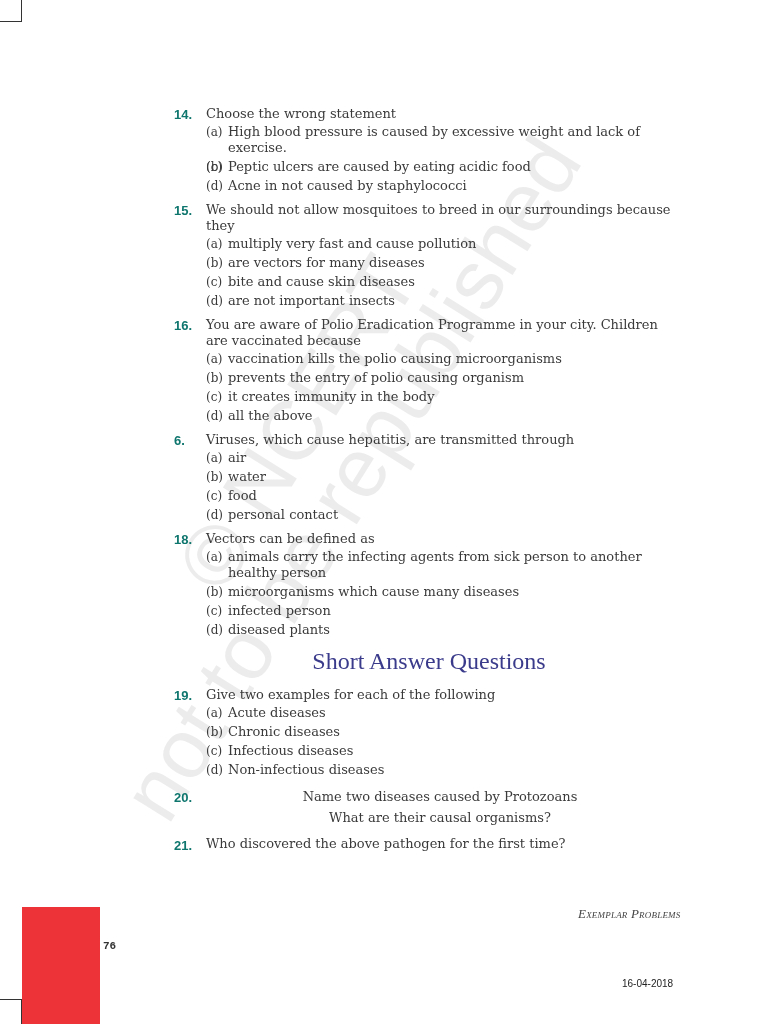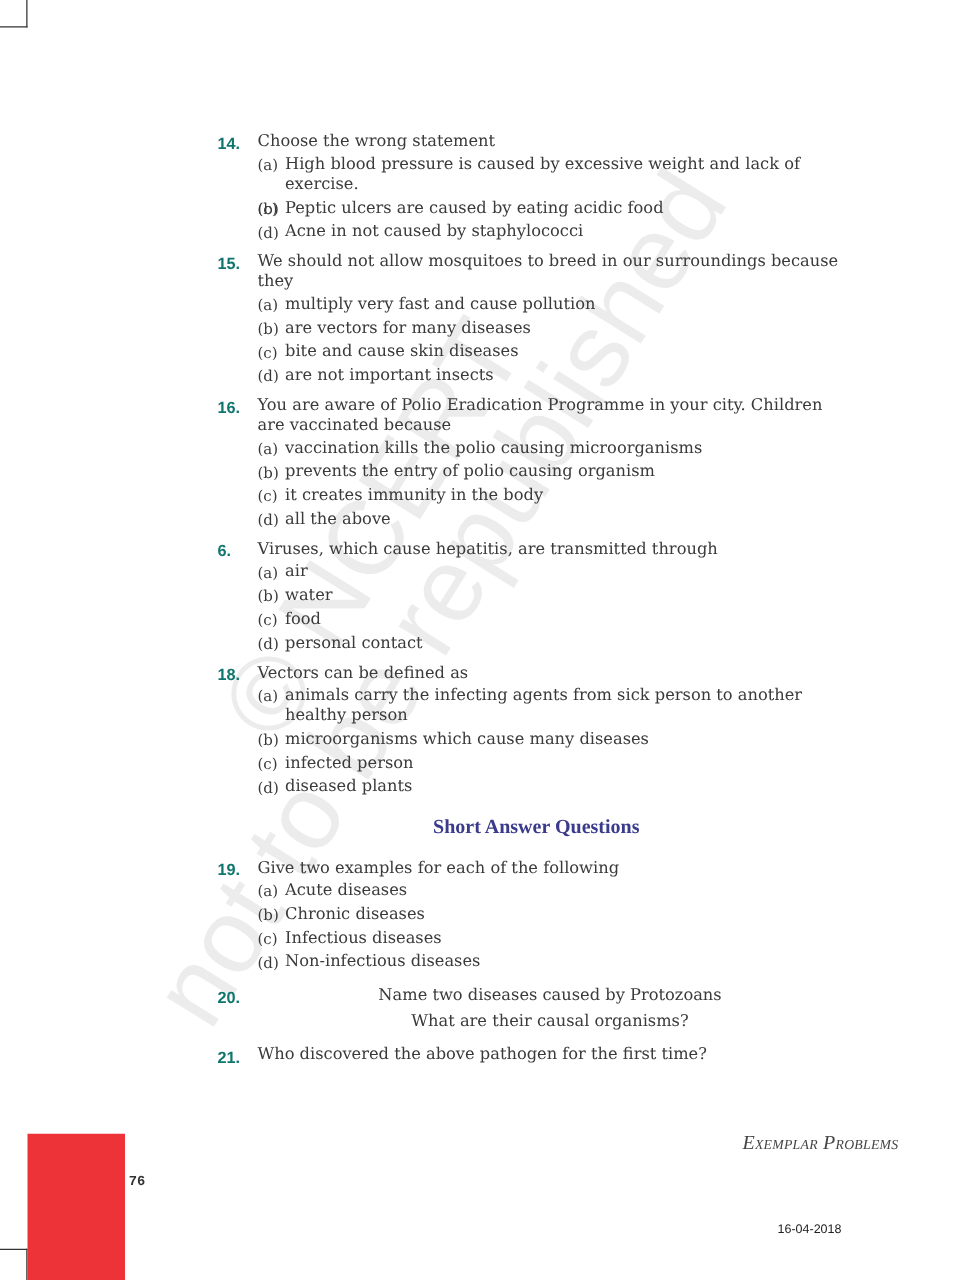--- a/index.html
+++ b/index.html
@@ -20,23 +20,23 @@
   .red-tab {
     position: absolute; left: 22px; top: 907px; width: 78px; height: 117px;
     background: #ee3338;
   }
   .page-num {
     position: absolute; left: 103px; top: 940px;
     font-family: Liberation Mono, monospace; font-weight: bold;
     font-size: 11px; color: #333; text-align: right;
   }
   .running-head {
-    position: absolute; left: 594px; top: 906px;
+    position: absolute; left: 578px; top: 906px;
     font-family: "Liberation Serif", serif; font-style: italic;
-    font-variant: small-caps; font-size: 16px; color: #444; letter-spacing: 0.2px;
+    font-variant: small-caps; font-size: 13px; color: #444; letter-spacing: 0.2px;
   }
   .date-stamp {
     position: absolute; left: 622px; top: 978px;
     font-family: "Liberation Sans", sans-serif; font-size: 10px; color: #222;
   }
   .content {
     position: absolute; left: 174px; top: 105px; width: 500px;
     font-size: 13px; line-height: 19px;
   }
   .question { position: relative; padding-left: 32px; margin-bottom: 7px; }
@@ -44,21 +44,21 @@
     position: absolute; left: 0; top: 0;
     font-family: "Liberation Sans", sans-serif; font-weight: bold;
     font-size: 13px; color: #0f766e;
   }
   .qtext { display: block; line-height: 16px; padding-top: 1px; padding-bottom: 2px; }
   .option { position: relative; padding-left: 22px; line-height: 16px; margin-bottom: 3px; }
   .opt-label { position: absolute; left: 0; top: 0; font-size: 12px; }
   .followup { display: block; line-height: 16px; margin-top: 3px; }
   .section-heading {
     text-align: center; font-family: "Liberation Serif", serif;
-    font-weight: bold; font-size: 16px; color: #3b3b8c;
+    font-weight: normal; font-size: 24px; color: #3b3b8c;
     margin: 14px 0 15px 0; padding-left: 10px;
   }
   .watermark {
     position: absolute; font-family: "Liberation Sans", sans-serif;
     color: rgba(200,200,200,0.35); font-size: 84px;
     transform-origin: left bottom; white-space: nowrap; pointer-events: none;
   }
 </style>
 </head>
 <body>

